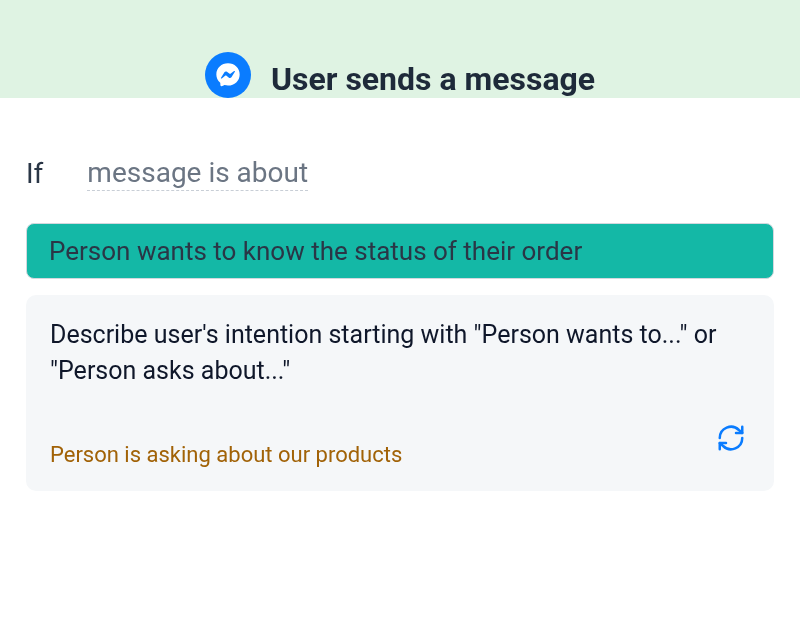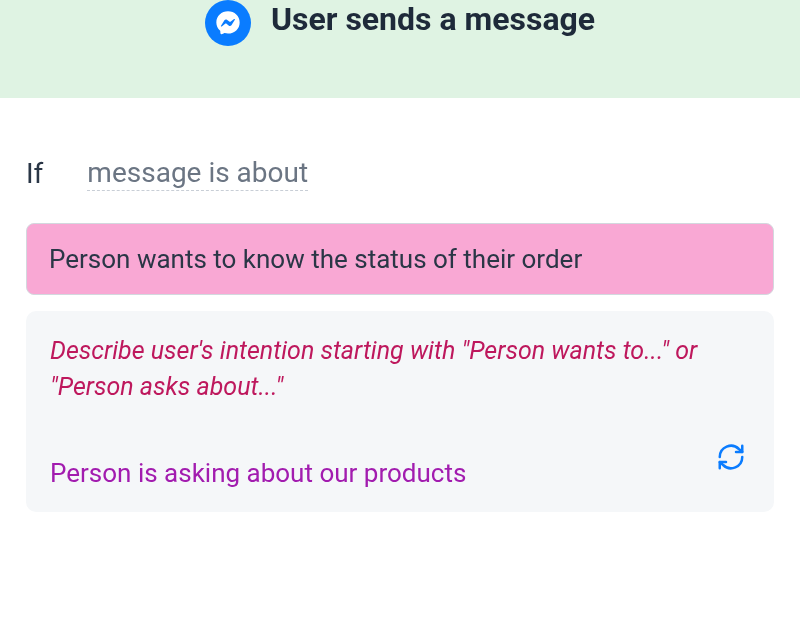--- a/index.html
+++ b/index.html
@@ -11,21 +11,21 @@
       font-family: -apple-system, BlinkMacSystemFont, "Segoe UI", Roboto, Helvetica, Arial, sans-serif;
       background: #ffffff;
       width: 800px;
       height: 618px;
       overflow: hidden;
     }
     .header {
       background: #dff3e3;
       height: 98px;
       display: flex;
-      align-items: flex-start;
+      align-items: flex-end;
       justify-content: center;
       gap: 20px;
     }
     .messenger-icon {
       width: 46px;
       height: 46px;
       background: #0a7cff;
       border-radius: 50%;
       display: flex;
       align-items: center;
@@ -58,49 +58,48 @@
     .condition-subject {
       color: #6b7583;
       border-bottom: 1px dashed #c8ced6;
       padding-bottom: 1px;
       margin-left: 36px;
     }
     .input-box {
       width: 100%;
       border: 1px solid #d3d8de;
       border-radius: 8px;
-      padding: 20px 22px;
+      padding: 12px 22px;
       font-size: 26px;
       color: #2a3646;
-      background: #f9a8d4;
+      background: #14b8a6;
       margin-bottom: 16px;
       font-family: inherit;
       outline: none;
     }
     .hint-box {
       background: #f5f7f9;
       border-radius: 10px;
       padding: 22px 24px 24px 24px;
     }
     .hint-text {
       font-size: 25px;
-      color: #be185d;
+      color: #0f172a;
       line-height: 1.45;
       margin-bottom: 20px;
-      font-style: italic;
     }
     .suggestion-row {
       display: flex;
       align-items: center;
       justify-content: space-between;
       gap: 16px;
     }
     .suggestion-text {
-      font-size: 26px;
-      color: #a21caf;
+      font-size: 22px;
+      color: #a16207;
       cursor: pointer;
       margin-top: 32px;
     }
     .refresh-btn {
       background: none;
       border: none;
       cursor: pointer;
       padding: 4px;
       display: flex;
       align-items: center;

